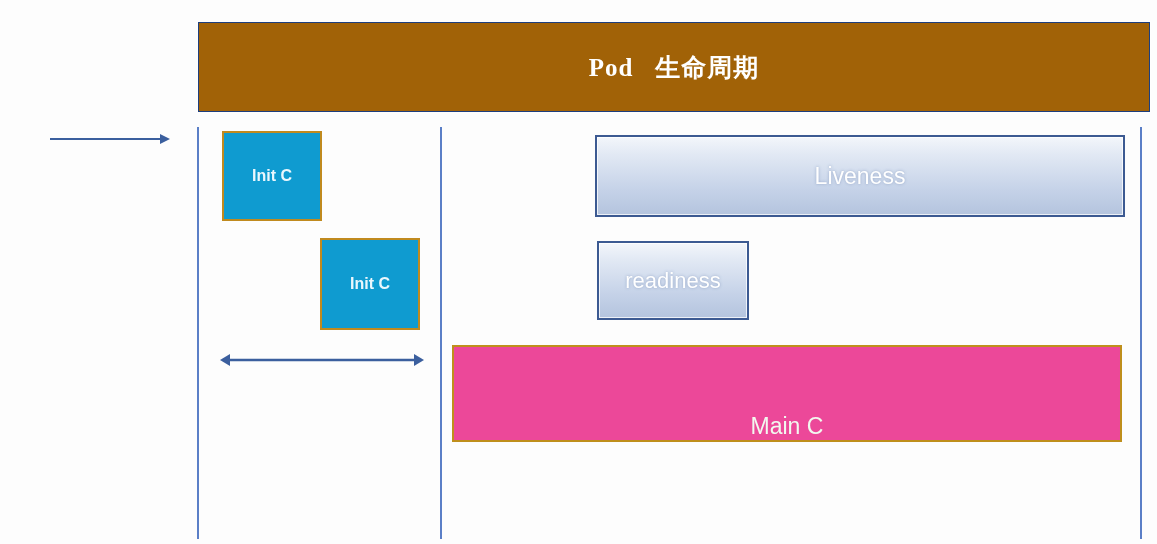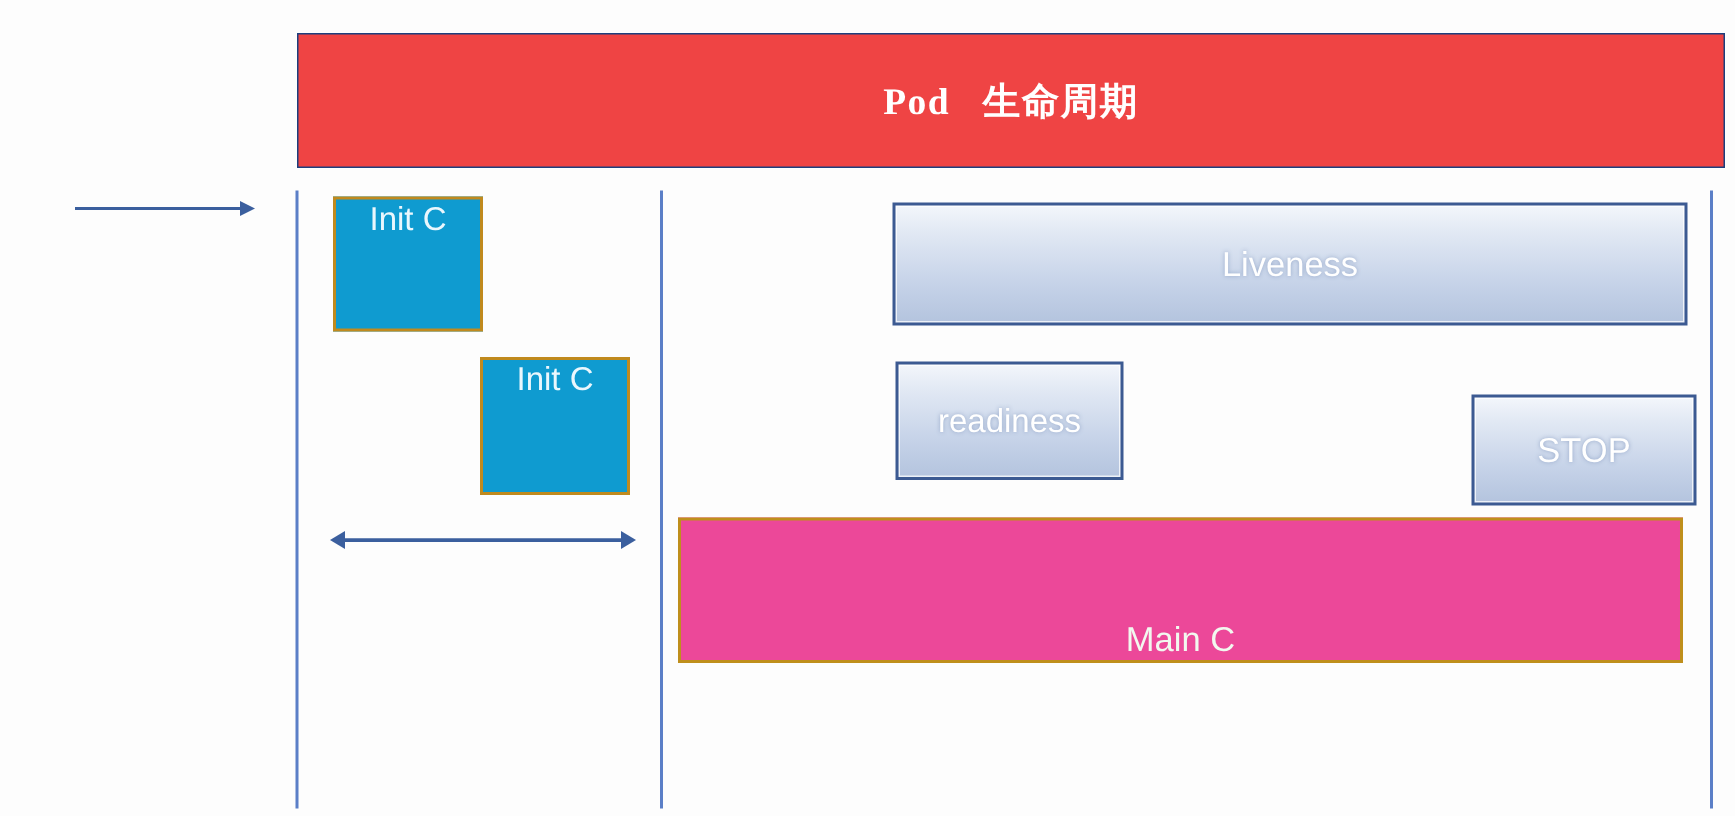--- a/index.html
+++ b/index.html
@@ -18,21 +18,21 @@
     overflow: hidden;
   }
 
   
   .header-bar {
     position: absolute;
     left: 198px;
     top: 22px;
     width: 950px;
     height: 88px;
-    background: #ef4444;
+    background: #a16207;
     border: 1px solid #1d3e7d;
     box-shadow: 0 0 0 1px rgba(255,255,255,0.6);
     display: flex;
     align-items: center;
     justify-content: center;
   }
   .header-title {
     color: #ffffff;
     font-family: "Liberation Serif", serif;
     font-weight: bold;
@@ -69,24 +69,25 @@
     color: #111111;
     white-space: nowrap;
   }
 
   
   .init-box {
     position: absolute;
     background: #0f9bd0;
     border: 2px solid #c08a1e;
     display: flex;
-    align-items: flex-start;
+    align-items: center;
     justify-content: center;
     color: #eaf7fd;
-    font-size: 22px;
+    font-size: 16px;
+    font-weight: bold;
   }
   .init-box-1 { left: 222px; top: 131px; width: 96px; height: 86px; }
   .init-box-2 { left: 320px; top: 238px; width: 96px; height: 88px; }
 
   
   .dbl-arrow {
     position: absolute;
     left: 220px;
     top: 350px;
     width: 204px;
@@ -168,23 +169,20 @@
     <polygon points="194,4 204,10 194,16" fill="#3b5f9e"></polygon>
   </svg>
 
   <div class="probe-box box-readiness">
     <span>readiness</span>
   </div>
   <div class="probe-box box-liveness">
     <span>Liveness</span>
   </div>
 
-  <div class="probe-box box-stop">
-    <span>STOP</span>
-  </div>
 
   <div class="main-box">
     <span>Main C</span>
   </div>
 
 
 
 </div>
 
 </body></html>

